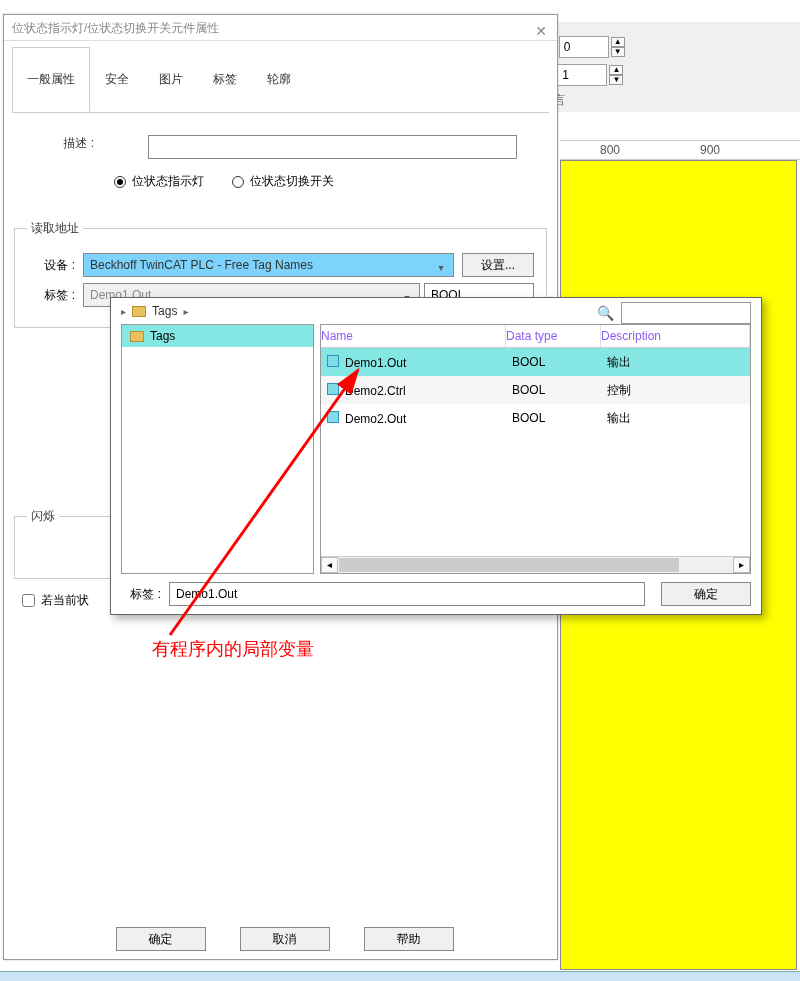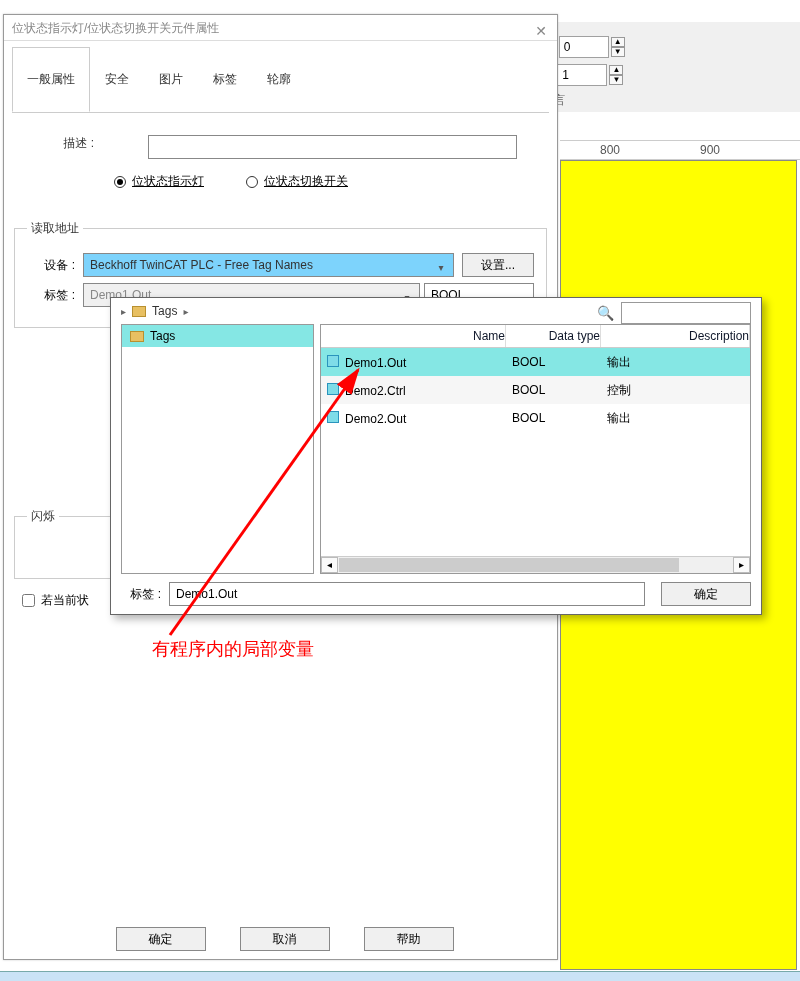--- a/index.html
+++ b/index.html
@@ -24,21 +24,21 @@
   .dlg { position:absolute; left:3px; top:14px; width:555px; height:946px; background:#fff; border:1px solid #999; box-shadow:0 0 2px rgba(0,0,0,0.2); }
   .dlg-title { height:26px; line-height:26px; padding:0 8px; color:#888; border-bottom:1px solid #ddd; position:relative; }
   .dlg-close { position:absolute; right:6px; top:3px; width:20px; height:20px; text-align:center; cursor:pointer; color:#888; font-size:14px; }
   .tabs { display:flex; border-bottom:1px solid #ccc; margin:6px 8px 0 8px; }
   .tab { padding:23px 14px; border:1px solid transparent; cursor:pointer; color:#333; }
   .tab.active { border:1px solid #ccc; border-bottom:1px solid #fff; background:#fff; }
   .panel { padding:14px 40px; }
   .row { display:flex; margin:8px 0;gap:44px; }
   .row .lbl { width:50px; text-align:right; margin-right:10px; color:#333; }
   .desc-input { flex:1; height:24px; border:1px solid #888; }
-  .radio-row { display:flex; gap:42px; margin:14px 0 4px 70px;text-decoration:underline; }
+  .radio-row { display:flex; gap:28px; margin:14px 0 4px 70px; }
   .radio-item { display:flex; align-items:center; gap:6px; cursor:pointer; }
   .radio-dot { width:12px; height:12px; border:1px solid #333; border-radius:50%; display:inline-flex; align-items:center; justify-content:center; }
   .radio-dot.sel::after { content:""; width:6px; height:6px; border-radius:50%; background:#000; }
 
   fieldset { margin:12px 10px; border:1px solid #ccc; padding:10px 12px 14px 12px; position:relative; }
   legend { color:#333; padding:0 4px; }
   .field-row { display:flex; align-items:center; margin:6px 0;justify-content:center; }
   .field-row .fl { width:48px; text-align:right; margin-right:8px; }
   .combo { flex:1; height:24px; border:1px solid #888; background:#7dd3fc; position:relative; padding:0 6px; line-height:22px; color:#333; }
   .combo .arrow { position:absolute; right:4px; top:3px; width:16px; height:16px; font-size:10px; text-align:center; color:#555; }
@@ -59,21 +59,21 @@
   .folder-ico { width:14px; height:11px; background:#e8c062; border:1px solid #b89030; display:inline-block; position:relative; }
   .search-wrap { position:absolute; right:10px; top:4px; display:flex; align-items:center; }
   .search-ico { font-size:14px; color:#888; margin-right:6px; }
   .search-inp { width:130px; height:22px; border:1px solid #999; }
   .pop-body { display:flex; padding:0 10px; gap:6px; height:250px; }
   .tree { width:193px; border:1px solid #999; background:#fff; }
   .tree-item { padding:4px 8px; display:flex; align-items:center; gap:6px; }
   .tree-item.sel { background:#85e7e4; }
   .grid-wrap { flex:1; border:1px solid #999; display:flex; flex-direction:column; }
   .ghead { display:flex; border-bottom:1px solid #ccc; }
-  .ghead div { padding:4px 0; color:#0f172a; text-align:right; border-right:1px solid #ddd; }
+  .ghead div { padding:4px 0; color:#8b5cf6; text-align:left; border-right:1px solid #ddd; }
   .col-n { flex:0 0 185px; } .col-t { flex:0 0 95px; } .col-d { flex:1; }
   .grows { flex:1; overflow:hidden; }
   .grow { display:flex; align-items:center; height:28px; }
   .grow.sel { background:#85e7e4; }
   .grow.alt { background:#f6f6f6; }
   .gcell { padding:0 6px; }
   .tag-ico { width:12px; height:12px; border:1px solid #2a94bd; background:#7fdce8; display:inline-block; margin-right:6px; }
   .hscroll { height:17px; border-top:1px solid #ccc; background:#f0f0f0; position:relative; }
   .hscroll .lar, .hscroll .rar { position:absolute; top:0; width:17px; height:16px; border:1px solid #bbb; background:#fafafa; text-align:center; font-size:10px; line-height:14px; }
   .hscroll .lar { left:0; } .hscroll .rar { right:0; }

